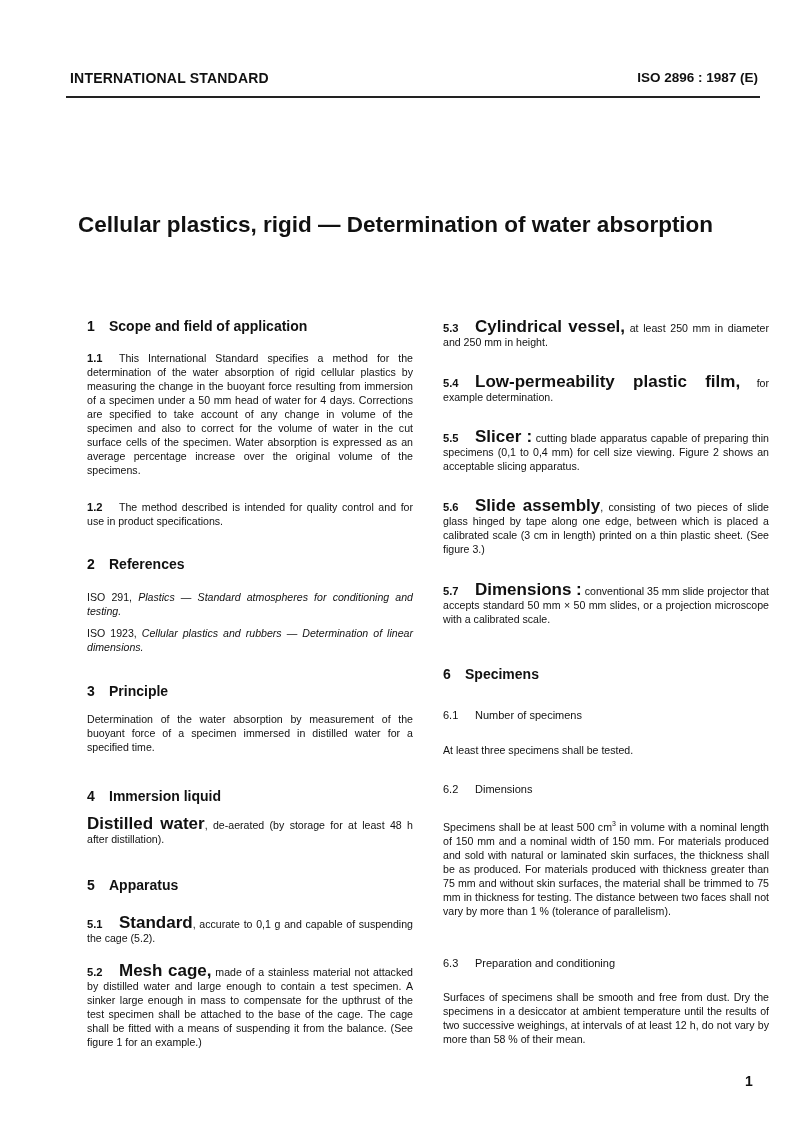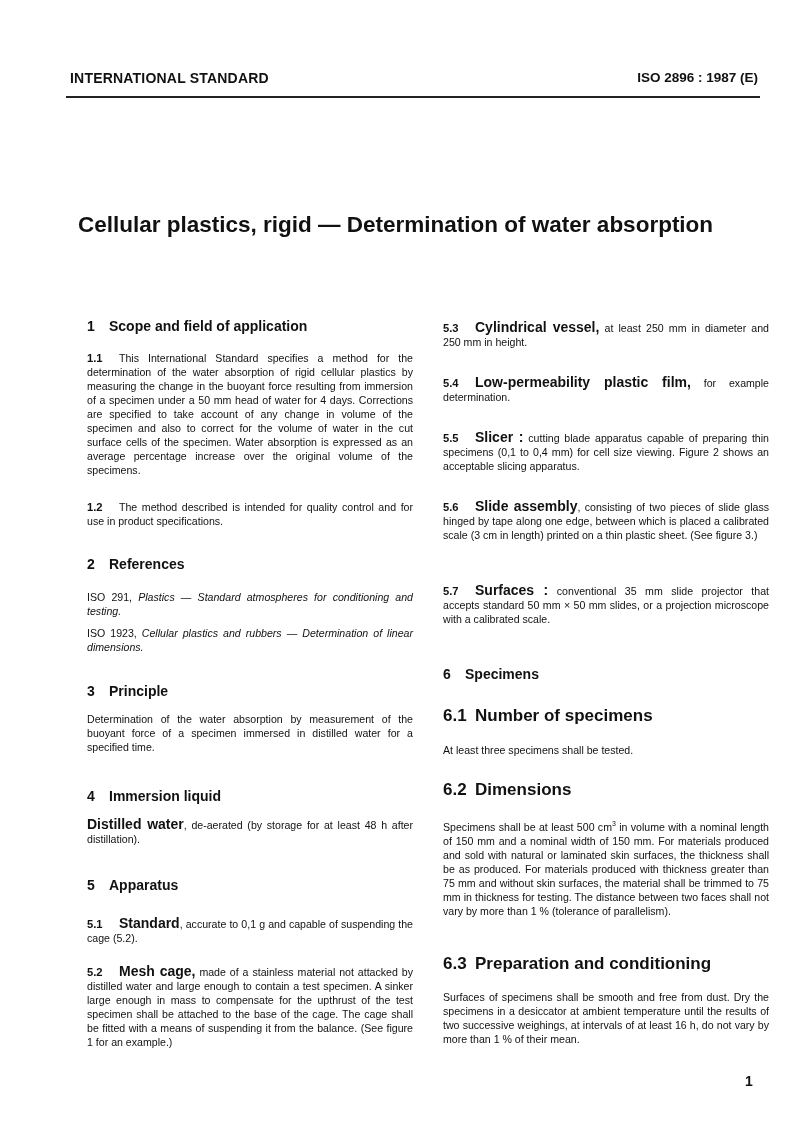--- a/index.html
+++ b/index.html
@@ -8,24 +8,24 @@
   .hdr-left { position: absolute; left: 70px; top: 70px; font-size: 14px; font-weight: bold; letter-spacing: 0.2px; }
   .hdr-right { position: absolute; right: 36px; top: 70px; font-size: 13.5px; font-weight: bold; }
   .hdr-rule { position: absolute; left: 66px; right: 34px; top: 96px; height: 2px; background: #222; }
   .title { position: absolute; left: 70px; top: 203px; width: 640px; font-size: 22.5px; font-weight: bold; line-height: 28px; margin: 8px; }
   .col { position: absolute; top: 315px; width: 326px; }
   .col-left { left: 71px; }
   .col-right { left: 427px; }
   .blk { position: absolute; left: 0; width: 326px; margin-left: 16px; }
   h2 { font-size: 14px; font-weight: bold; margin: 0; line-height: 18px; }
   h2 .num { display: inline-block; width: 22px; }
-  h3 { font-size: 17px; font-weight: bold; margin: 0; line-height: 15px; }
+  h3 { font-size: 11px; font-weight: normal; margin: 0; line-height: 15px; }
   h3 .num { display: inline-block; width: 32px; }
   p { margin: 0; font-size: 10.6px; line-height: 14px; text-align: justify; }
-  .cl { font-weight: bold; font-size: 14px; }
+  .cl { font-weight: bold; font-size: 17px; }
   .cl-n { font-weight: bold; font-size: 11.2px; display: inline-block; width: 32px; }
   i { font-style: italic; }
   .page-no { position: absolute; left: 745px; top: 1073px; font-size: 14px; font-weight: bold; }
 </style>
 </head>
 <body>
 
 <div class="hdr-left">INTERNATIONAL STANDARD</div>
 <div class="hdr-right">ISO 2896 : 1987 (E)</div>
 <div class="hdr-rule"></div>
@@ -99,21 +99,21 @@
 
   <div class="blk" style="top:115px">
     <p><span class="cl-n">5.5</span><span class="cl">Slicer :</span><span> cutting blade apparatus capable of preparing thin specimens (0,1 to 0,4 mm) for cell size viewing. Figure 2 shows an acceptable slicing apparatus.</span></p>
   </div>
 
   <div class="blk" style="top:184px">
     <p><span class="cl-n">5.6</span><span class="cl">Slide assembly</span><span>, consisting of two pieces of slide glass hinged by tape along one edge, between which is placed a calibrated scale (3 cm in length) printed on a thin plastic sheet. (See figure 3.)</span></p>
   </div>
 
   <div class="blk" style="top:268px">
-    <p><span class="cl-n">5.7</span><span class="cl">Surfaces :</span><span> conventional 35 mm slide projector that accepts standard 50 mm × 50 mm slides, or a projection microscope with a calibrated scale.</span></p>
+    <p><span class="cl-n">5.7</span><span class="cl">Dimensions :</span><span> conventional 35 mm slide projector that accepts standard 50 mm × 50 mm slides, or a projection microscope with a calibrated scale.</span></p>
   </div>
 
   <div class="blk" style="top:350px">
     <h2><span class="num">6</span><span>Specimens</span></h2>
   </div>
 
   <div class="blk" style="top:393px">
     <h3><span class="num">6.1</span><span>Number of specimens</span></h3>
   </div>
   <div class="blk" style="top:428px">
@@ -124,17 +124,17 @@
     <h3><span class="num">6.2</span><span>Dimensions</span></h3>
   </div>
   <div class="blk" style="top:502px">
     <p><span>Specimens shall be at least 500 cm</span><sup style="font-size:7px">3</sup><span> in volume with a nominal length of 150 mm and a nominal width of 150 mm. For materials produced and sold with natural or laminated skin surfaces, the thickness shall be as produced. For materials produced with thickness greater than 75 mm and without skin surfaces, the material shall be trimmed to 75 mm in thickness for testing. The distance between two faces shall not vary by more than 1 % (tolerance of parallelism).</span></p>
   </div>
 
   <div class="blk" style="top:641px">
     <h3><span class="num">6.3</span><span>Preparation and conditioning</span></h3>
   </div>
   <div class="blk" style="top:675px">
-    <p>Surfaces of specimens shall be smooth and free from dust. Dry the specimens in a desiccator at ambient temperature until the results of two successive weighings, at intervals of at least 16 h, do not vary by more than 1 % of their mean.</p>
+    <p>Surfaces of specimens shall be smooth and free from dust. Dry the specimens in a desiccator at ambient temperature until the results of two successive weighings, at intervals of at least 12 h, do not vary by more than 58 % of their mean.</p>
   </div>
 </div>
 
 <div class="page-no">1</div>
 
 </body></html>

